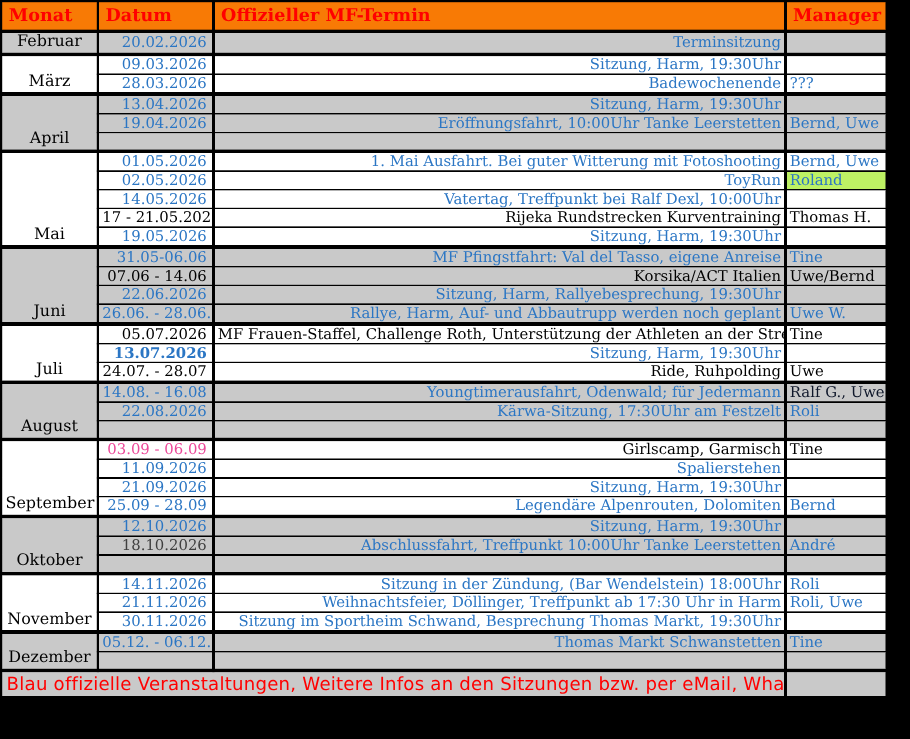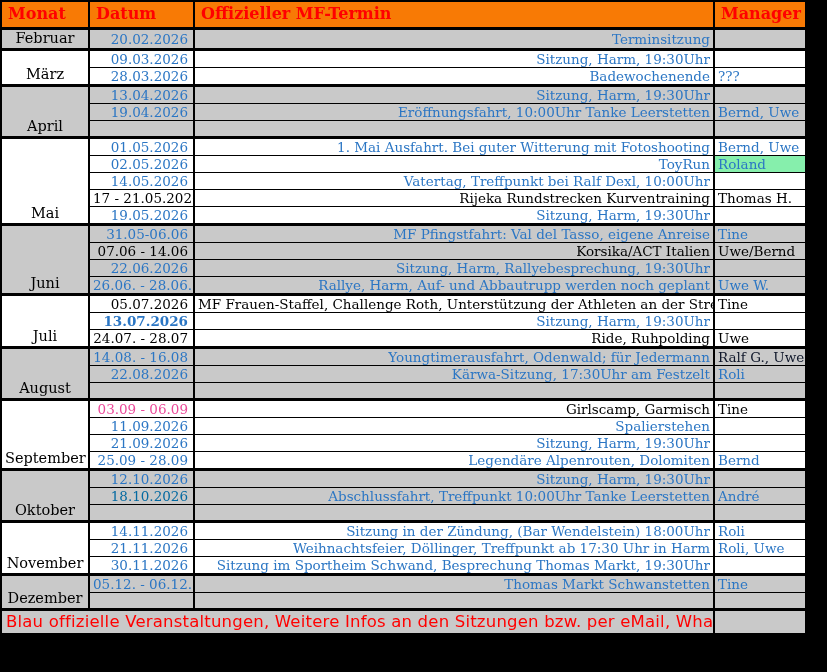--- a/index.html
+++ b/index.html
@@ -135,21 +135,21 @@
         </tr>
         <tr class="group-start">
           <td class="month-cell" rowspan="5" style="color: rgb(0, 0, 0); background: rgb(255, 255, 255);">Mai</td>
           <td class="date-cell" style="color: rgb(43, 118, 196); background: rgb(255, 255, 255);">01.05.2026</td>
           <td class="event-cell" style="color: rgb(43, 118, 196); background: rgb(255, 255, 255);">1. Mai Ausfahrt. Bei guter Witterung mit Fotoshooting</td>
           <td class="manager-cell" style="color: rgb(43, 118, 196); background: rgb(255, 255, 255);">Bernd, Uwe</td>
         </tr>
         <tr>
           <td class="date-cell" style="color: rgb(43, 118, 196); background: rgb(255, 255, 255);">02.05.2026</td>
           <td class="event-cell" style="color: rgb(43, 118, 196); background: rgb(255, 255, 255);">ToyRun</td>
-          <td class="manager-cell" style="color: rgb(43, 118, 196); background: #86efac;">Roland</td>
+          <td class="manager-cell" style="color: rgb(43, 118, 196); background: #bef264;">Roland</td>
         </tr>
         <tr>
           <td class="date-cell" style="color: rgb(43, 118, 196); background: rgb(255, 255, 255); margin-top: 13px;">14.05.2026</td>
           <td class="event-cell" style="color: rgb(43, 118, 196); background: rgb(255, 255, 255);">Vatertag, Treffpunkt bei Ralf Dexl, 10:00Uhr</td>
           <td class="manager-cell" style="color: rgb(43, 118, 196); background: rgb(255, 255, 255);"></td>
         </tr>
         <tr>
           <td class="date-cell" style="color: rgb(0, 0, 0); background: rgb(255, 255, 255);">17 - 21.05.2026</td>
           <td class="event-cell" style="color: rgb(0, 0, 0); background: rgb(255, 255, 255);">Rijeka Rundstrecken Kurventraining</td>
           <td class="manager-cell" style="color: rgb(0, 0, 0); background: rgb(255, 255, 255);">Thomas H.</td>
@@ -233,21 +233,21 @@
           <td class="event-cell" style="color: rgb(43, 118, 196); background: rgb(255, 255, 255);">Legendäre Alpenrouten, Dolomiten</td>
           <td class="manager-cell" style="color: rgb(43, 118, 196); background: rgb(255, 255, 255);">Bernd</td>
         </tr>
         <tr class="group-start">
           <td class="month-cell" rowspan="3" style="color: rgb(0, 0, 0); background: rgb(201, 201, 201);">Oktober</td>
           <td class="date-cell" style="color: rgb(43, 118, 196); background: rgb(201, 201, 201);">12.10.2026</td>
           <td class="event-cell" style="color: rgb(43, 118, 196); background: rgb(201, 201, 201);">Sitzung, Harm, 19:30Uhr</td>
           <td class="manager-cell" style="color: rgb(43, 118, 196); background: rgb(201, 201, 201);"></td>
         </tr>
         <tr>
-          <td class="date-cell" style="color: #0369a1; background: rgb(201, 201, 201);">18.10.2026</td>
+          <td class="date-cell" style="color: #404040; background: rgb(201, 201, 201);">18.10.2026</td>
           <td class="event-cell" style="color: rgb(43, 118, 196); background: rgb(201, 201, 201);">Abschlussfahrt, Treffpunkt 10:00Uhr Tanke Leerstetten</td>
           <td class="manager-cell" style="color: rgb(43, 118, 196); background: rgb(201, 201, 201);">André</td>
         </tr>
         <tr>
           <td class="date-cell" style="color: rgb(43, 118, 196); background: rgb(201, 201, 201);"></td>
           <td class="event-cell" style="color: rgb(43, 118, 196); background: rgb(201, 201, 201);"></td>
           <td class="manager-cell" style="color: rgb(43, 118, 196); background: rgb(201, 201, 201);"></td>
         </tr>
         <tr class="group-start">
           <td class="month-cell" rowspan="3" style="color: rgb(0, 0, 0); background: rgb(255, 255, 255);">November</td>

